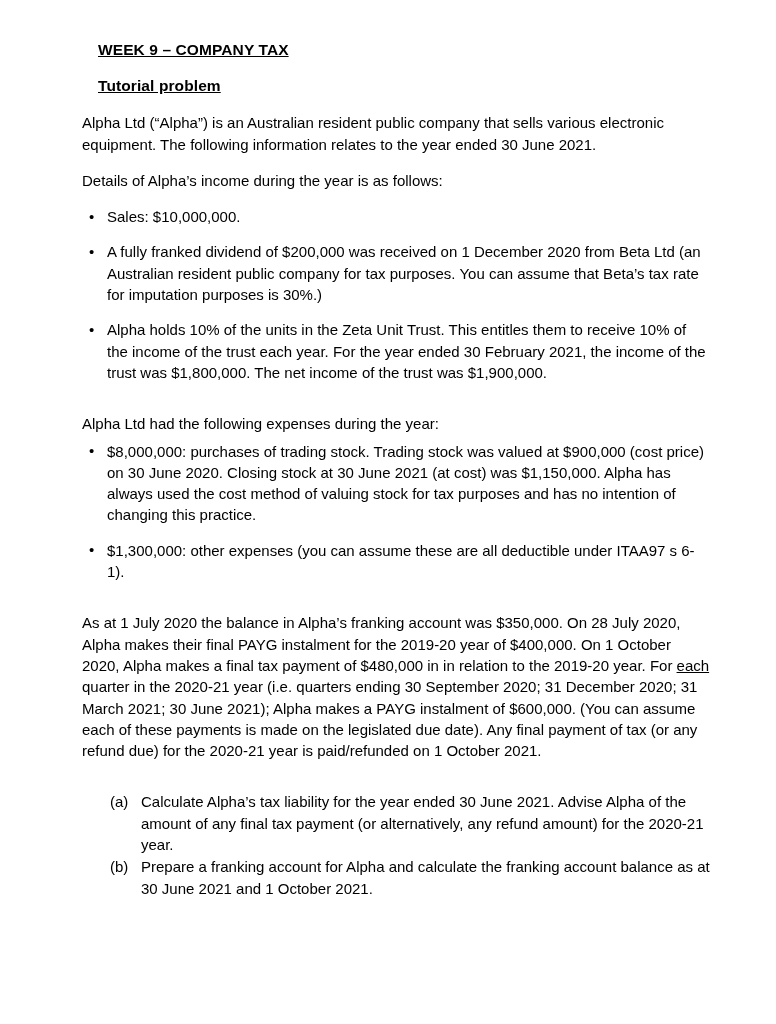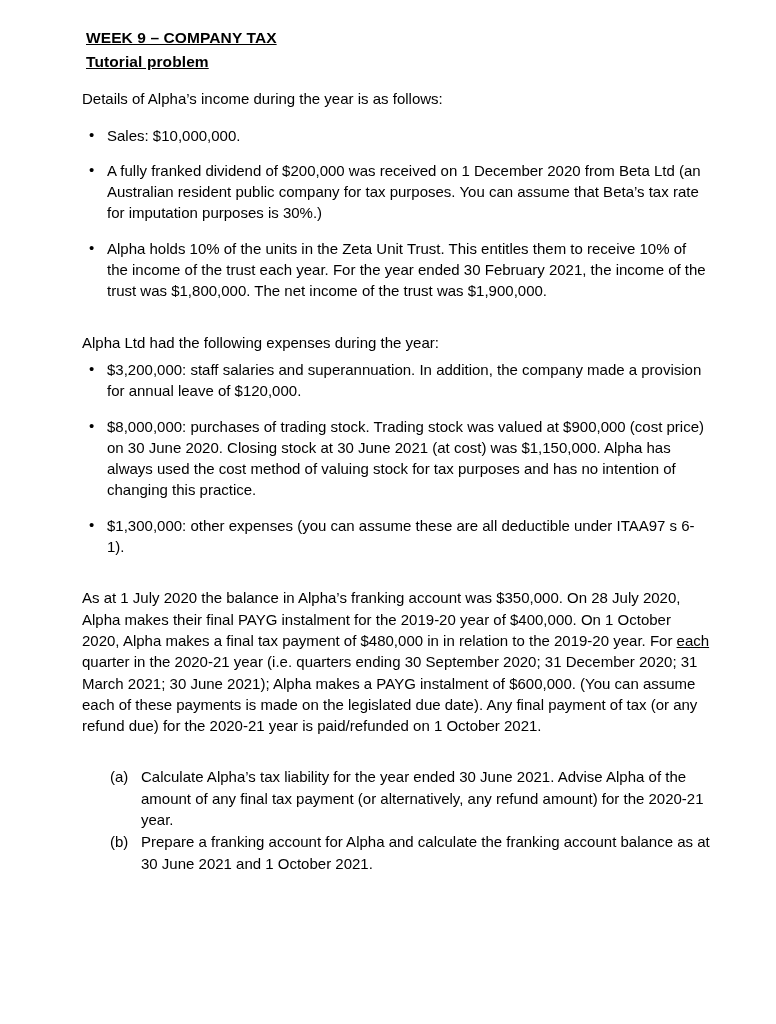--- a/index.html
+++ b/index.html
@@ -23,21 +23,21 @@
     padding: 24px 66px 20px 82px;
     background: #ffffff;
   }
 
   .heading {
     font-size: 15.5px;
     font-weight: bold;
     text-decoration: underline;
     line-height: 1.30;
     letter-spacing: 0.1px;
-    margin: 4px;
+    margin: 16px;
     display: block;
     width: fit-content;
   }
   .heading.h-main { margin-bottom: 1px; }
   .heading.h-sub  { margin-bottom: 16px; }
 
   p.para {
     font-size: 15px;
     line-height: 1.42;
     margin: 0 0 15px 0;
@@ -96,35 +96,35 @@
 </style>
 </head>
 <body>
 
 <div class="page">
 
   <h1 class="heading h-main">WEEK 9 – COMPANY TAX</h1>
 
   <h2 class="heading h-sub">Tutorial problem</h2>
 
+  <p class="para">Alpha Ltd (“Alpha”) is an Australian resident public company that sells various electronic equipment.  The following information relates to the year ended 30 June 2021.</p>
 
   <p class="para">Details of Alpha’s income during the year is as follows:</p>
 
   <ul class="bullets income">
     <li>Sales: $10,000,000.</li>
     <li>A fully franked dividend of $200,000 was received on 1 December 2020 from Beta Ltd (an Australian resident public company for tax purposes.  You can assume that Beta’s tax rate for imputation purposes is 30%.)</li>
     <li>Alpha holds 10% of the units in the Zeta Unit Trust.  This entitles them to receive 10% of the income of the trust each year.  For the year ended 30 February 2021, the income of the trust was $1,800,000.  The net income of the trust was $1,900,000.</li>
   </ul>
 
   <div class="block-gap-lg"></div>
 
   <p class="para tight">Alpha Ltd had the following expenses during the year:</p>
 
   <ul class="bullets expenses">
-    <li>$3,200,000: staff salaries and superannuation.  In addition, the company made a provision for annual leave of $120,000.</li>
     <li>$8,000,000: purchases of trading stock.  Trading stock was valued at $900,000 (cost price) on 30 June 2020.  Closing stock at 30 June 2021 (at cost) was $1,150,000.  Alpha has always used the cost method of valuing stock for tax purposes and has no intention of changing this practice.</li>
     <li>$1,300,000: other expenses (you can assume these are all deductible under ITAA97 s 6-1).</li>
   </ul>
 
   <div class="block-gap-lg"></div>
 
   <p class="para nogap"><span>As at 1 July 2020 the balance in Alpha’s franking account was $350,000.  On 28 July 2020, Alpha makes their final PAYG instalment for the 2019-20 year of $400,000.  On 1 October 2020, Alpha makes a final tax payment of $480,000 in in relation to the 2019-20 year. For </span><span class="u">each</span><span> quarter in the 2020-21 year (i.e. quarters ending 30 September 2020; 31 December 2020; 31 March 2021; 30 June 2021); Alpha makes a PAYG instalment of $600,000.  (You can assume each of these payments is made on the legislated due date). Any final payment of tax (or any refund due) for the 2020-21 year is paid/refunded on 1 October 2021.</span></p>
 
   <div class="block-gap-lg"></div>
 

